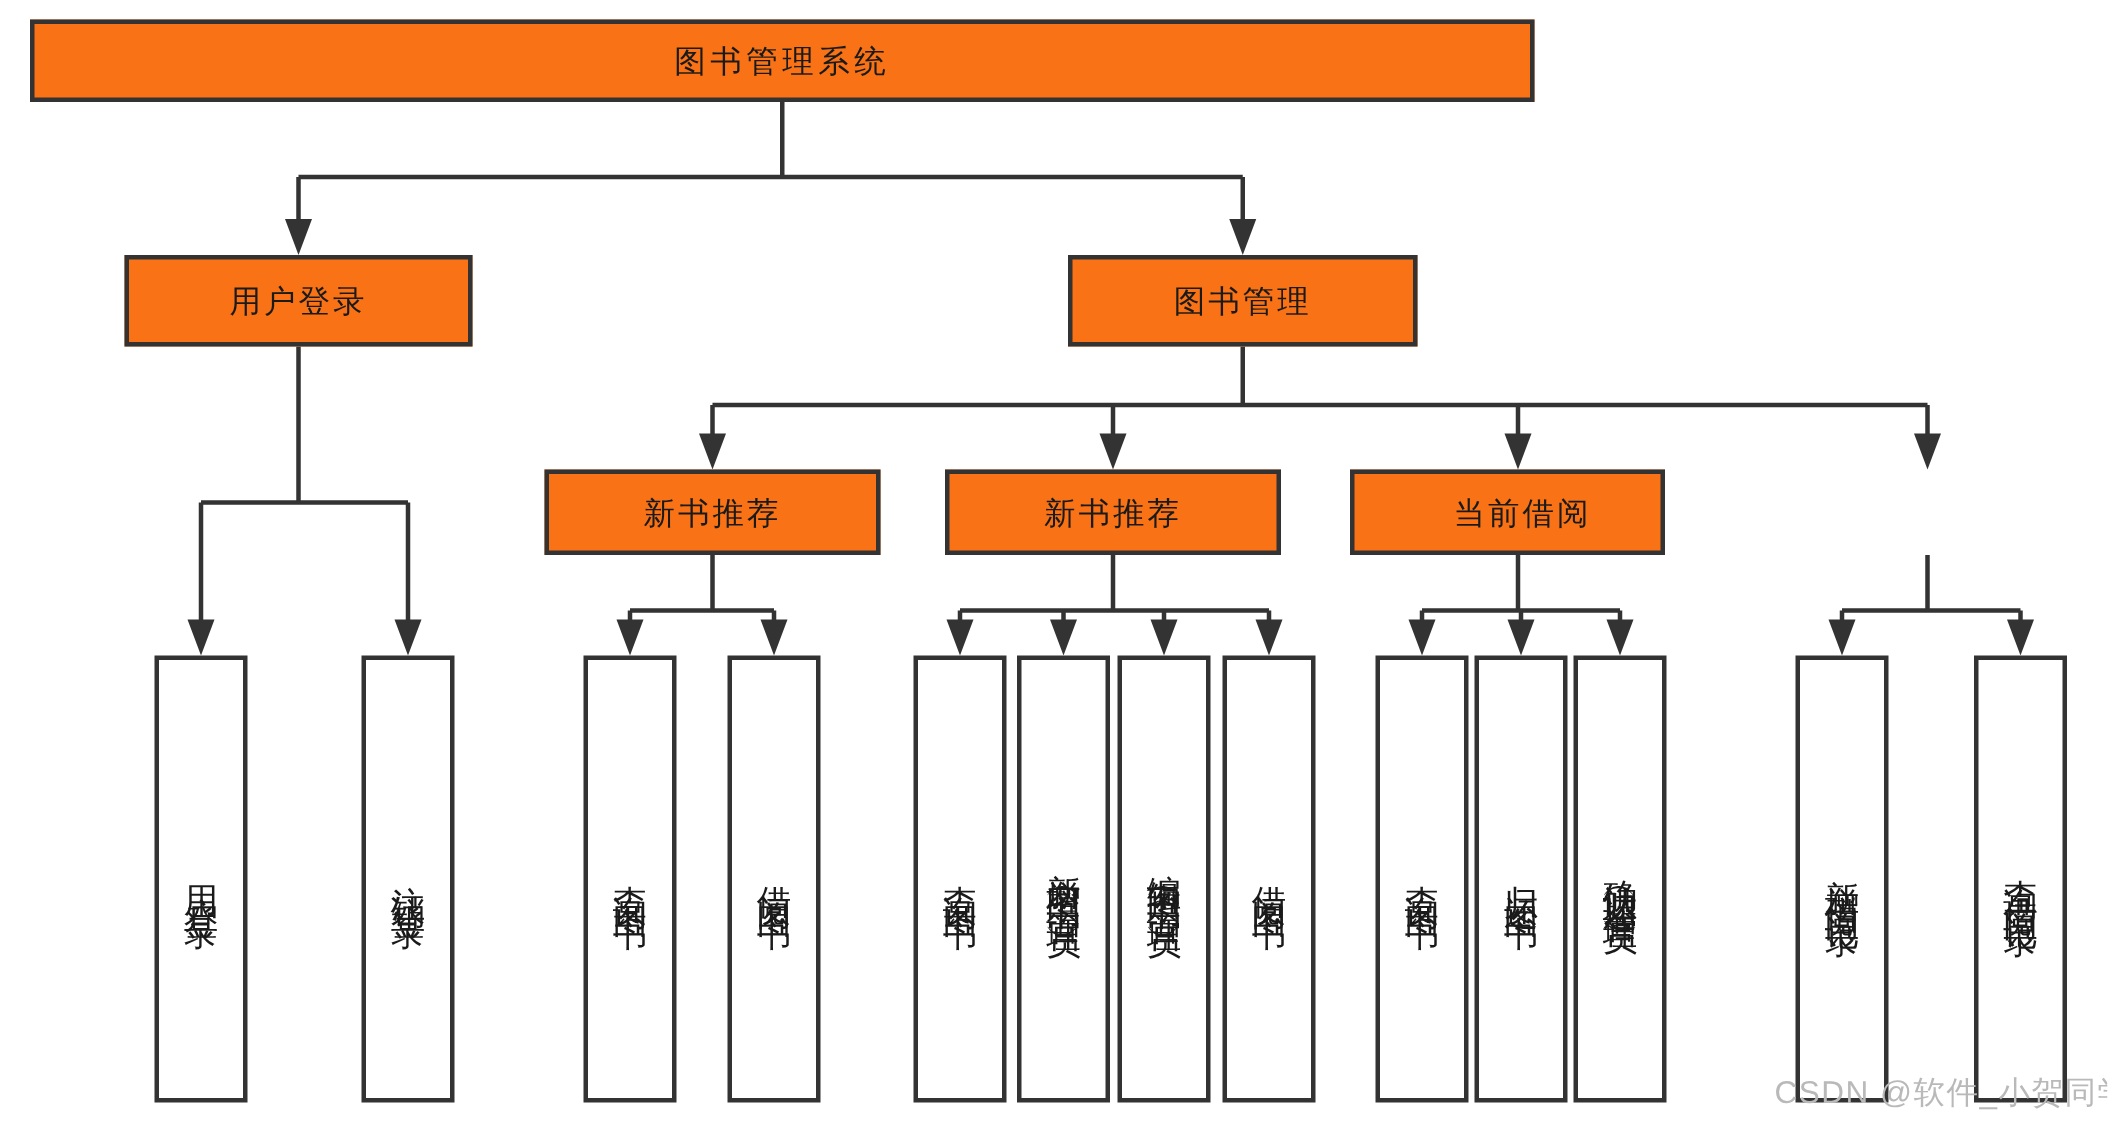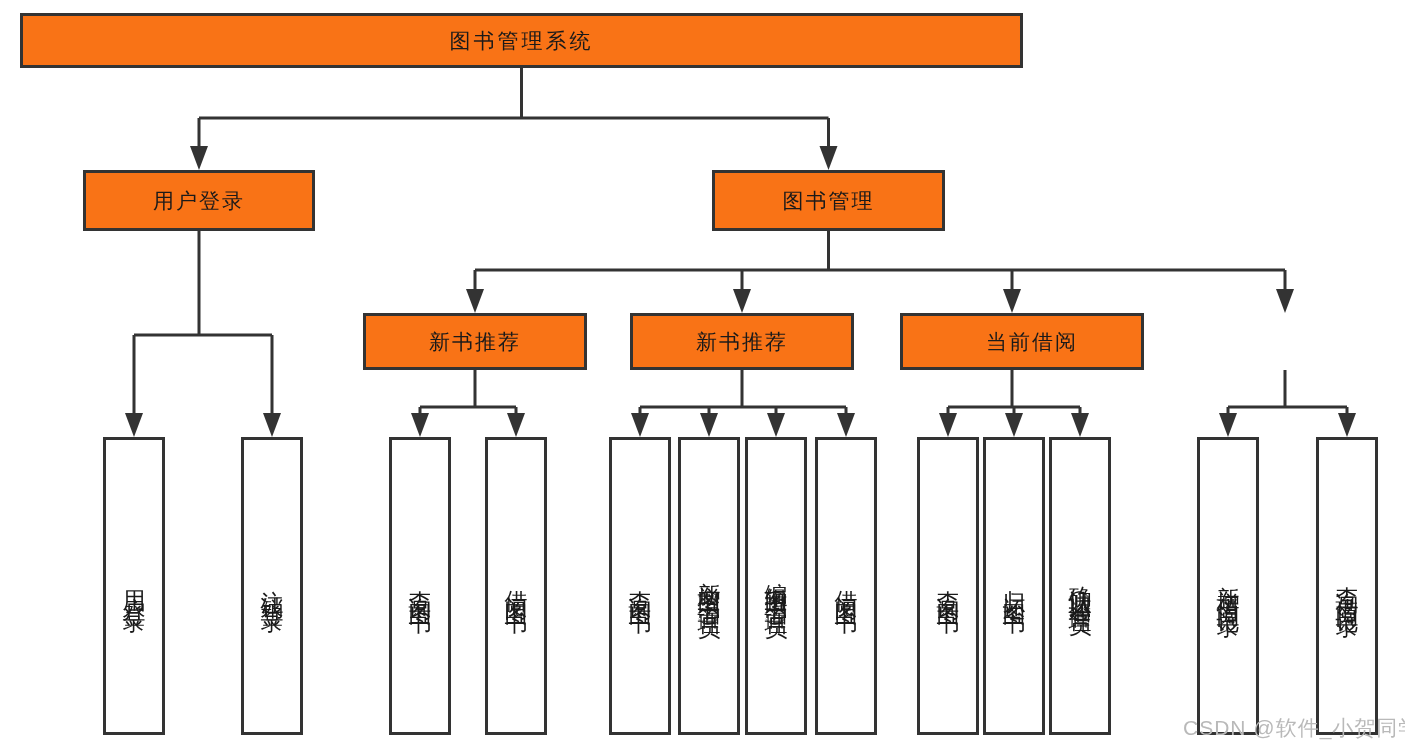--- a/index.html
+++ b/index.html
@@ -101,21 +101,21 @@
     <path class="arrow" d="M1338 413 h18 l-9 24 z"></path>
   </svg>
 
   <div class="box" style="left:20px; top:13px; width:1003px; height:55px;">图书管理系统</div>
 
   <div class="box" style="left:83px; top:170px; width:232px; height:61px; letter-spacing:2px;">用户登录</div>
   <div class="box" style="left:363px; top:313px; width:224px; height:57px; letter-spacing:2px;">新书推荐</div>
 
   <div class="box" style="left:712px; top:170px; width:233px; height:61px; letter-spacing:2px;">图书管理</div>
   <div class="box" style="left:630px; top:313px; width:224px; height:57px; letter-spacing:2px;">新书推荐</div>
-  <div class="box" style="left:900px; top:313px; width:244px; height:57px; letter-spacing:2px;padding-left:20px;">当前借阅</div>
+  <div class="box" style="left:900px; top:313px; width:210px; height:57px; letter-spacing:2px;padding-left:20px;">当前借阅</div>
 
   <div class="vbox" style="left:103px;">用户登录</div>
   <div class="vbox" style="left:241px;">注销登录</div>
 
   <div class="vbox" style="left:389px;">查询图书</div>
   <div class="vbox" style="left:485px;">借阅图书</div>
 
   <div class="vbox" style="left:609px;">查询图书</div>
   <div class="vbox" style="left:678px; letter-spacing:5px;">新增图书（管理员）</div>
   <div class="vbox" style="left:745px; letter-spacing:5px;">编辑图书（管理员）</div>

